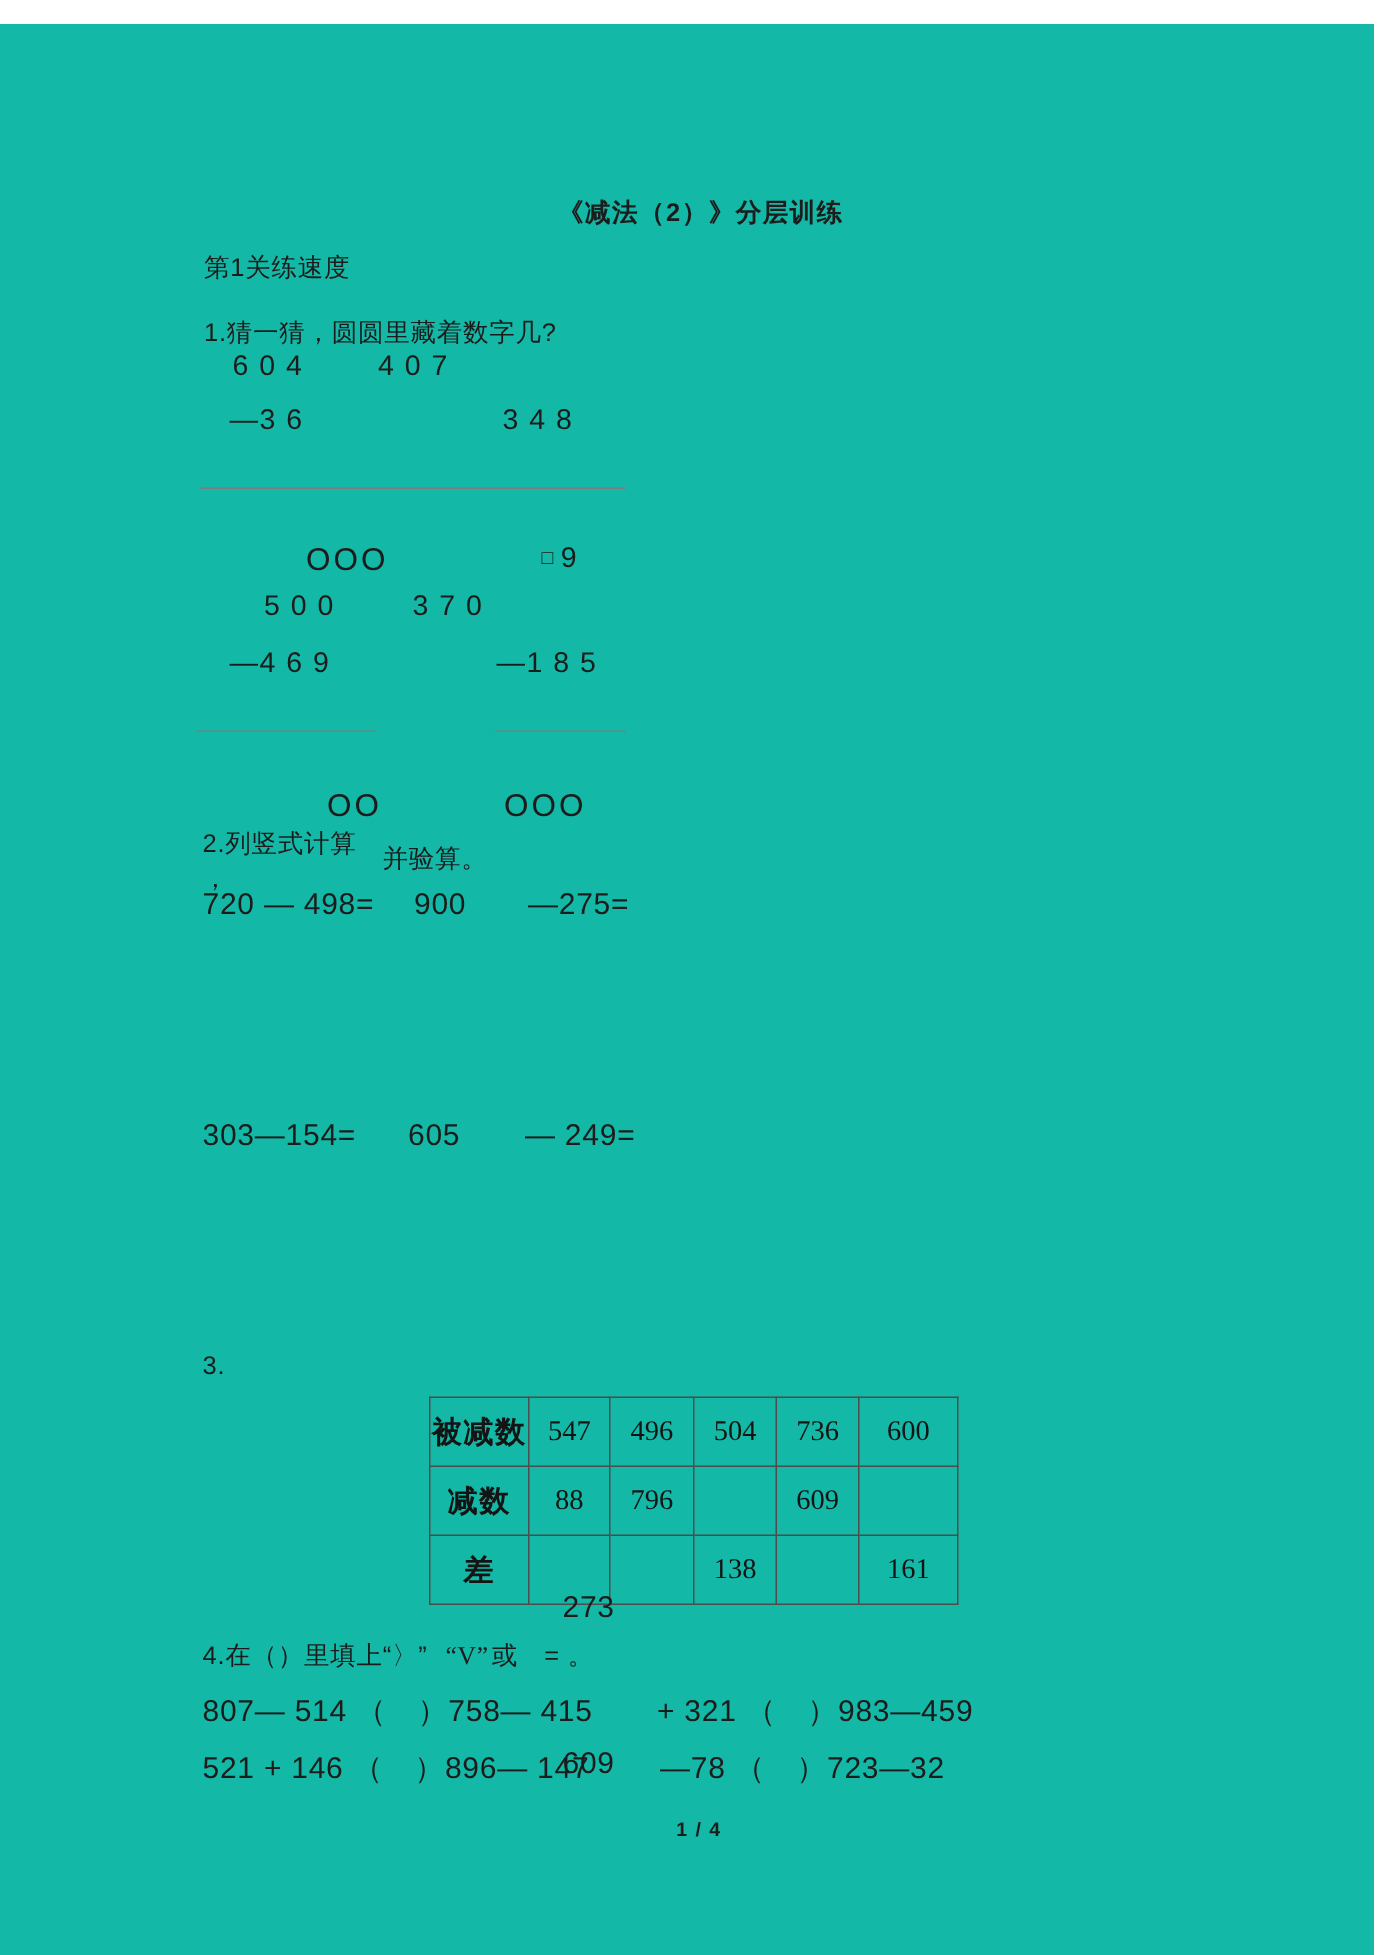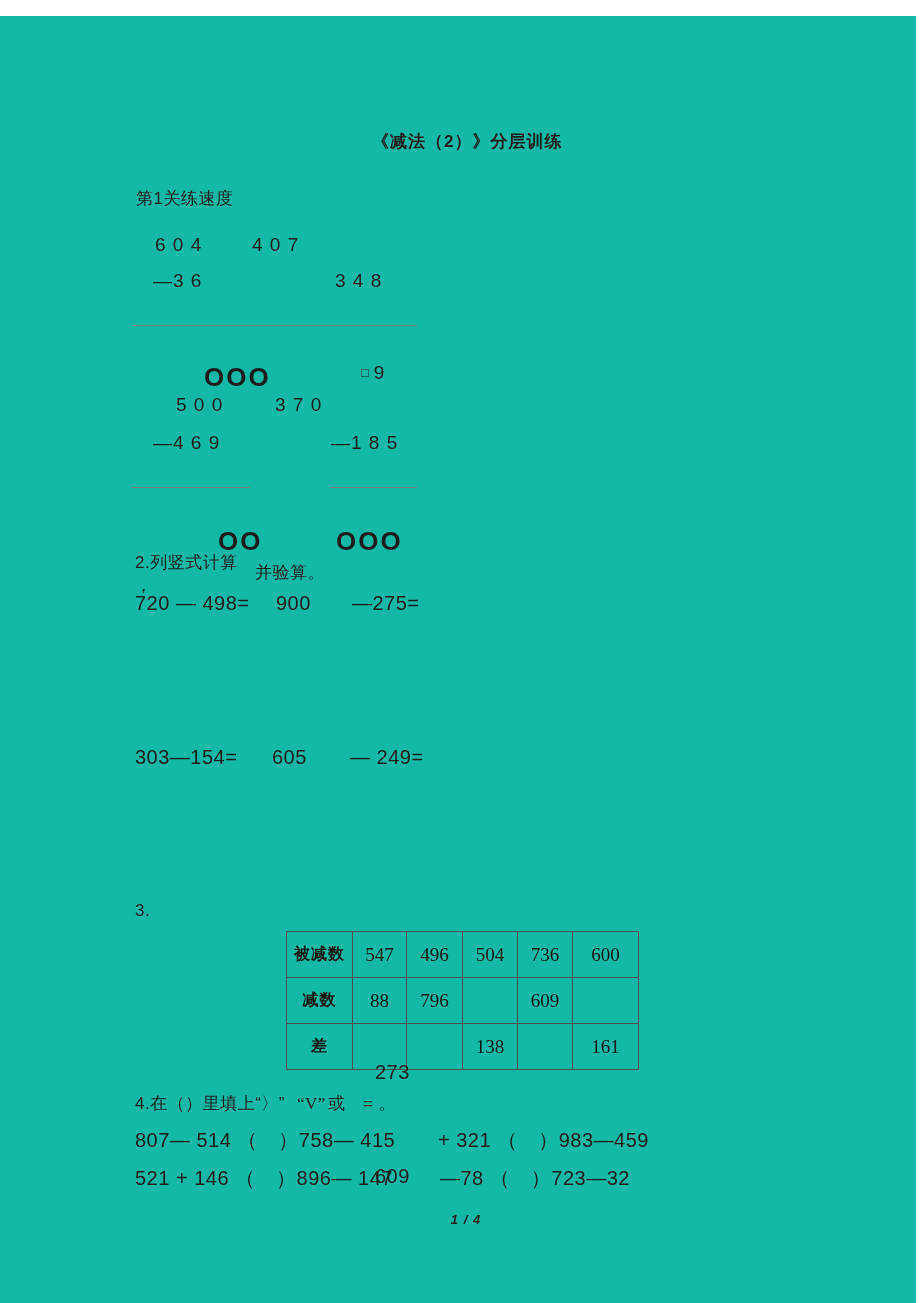--- a/index.html
+++ b/index.html
@@ -12,21 +12,21 @@
     color:#1c1c1c;
     overflow:hidden;
     margin-top:16px;
   }
   .abs { position:absolute; white-space:pre; }
 
   .doc-title { font-size:17px; font-weight:600; letter-spacing:1px; }
   .cn { font-size:17px; font-weight:500; letter-spacing:0.5px; }
   .num { font-size:19px; letter-spacing:1px; }
   .expr { font-size:20px; letter-spacing:0.5px; }
-  .circles { font-size:26px; letter-spacing:2px;font-weight:bold; }
+  .circles { font-size:21px; letter-spacing:2px; }
 
   .answer-line { position:absolute; height:0; border-top:1px solid #7d7d7d; }
 
   .sq { font-size:13px; position:relative; top:-2px; }
   .sq-digit { font-size:19px; margin-left:5px; }
 
   .serif-v { font-family:"Liberation Serif","DejaVu Serif",serif; font-weight:500; margin:0 2px 0 12px; }
 
   table.sub-table {
     position:absolute; left:286px; top:915px;
@@ -36,34 +36,35 @@
   table.sub-table td {
     border:1px solid #4d4d4d;
     text-align:center; vertical-align:middle;
     height:46px;
     font-family:"Liberation Serif","DejaVu Serif",serif;
     font-size:19px;
     color:#141414;
   }
   table.sub-table td.rowhead {
     font-family:"Liberation Sans","DejaVu Sans",sans-serif;
-    font-weight:600; font-size:16px; letter-spacing:1px;
+    font-weight:600; font-size:20px; letter-spacing:1px;
   }
 
-  .footer { font-size:13px; font-weight:700; letter-spacing:1px;font-style:italic; }
+  .footer { font-size:13px; font-weight:700; letter-spacing:1px; }
 </style>
 </head>
 <body>
 
 <div class="page">
 
   <div class="abs doc-title" style="left:372px; top:114px;">《减法（2）》分层训练</div>
 
-  <div class="abs cn" style="left:136px; top:171px;">第1关练速度</div>
+  <div class="abs cn" style="left:136px; top:151px;">第1关练速度</div>
 
+  <div class="abs cn" style="left:136px; top:194px;">1.猜一猜，圆圆里藏着数字几?</div>
 
   <div class="abs num" style="left:155px; top:218px;">6 0 4</div>
   <div class="abs num" style="left:252px; top:218px;">4 0 7</div>
 
   <div class="abs num" style="left:153px; top:254px;">—3 6</div>
   <div class="abs num" style="left:335px; top:254px;">3 4 8</div>
 
   <div class="answer-line" style="left:133px; top:309px; width:284px;"></div>
 
   <div class="abs circles" style="left:204px; top:346px;">OOO</div>

